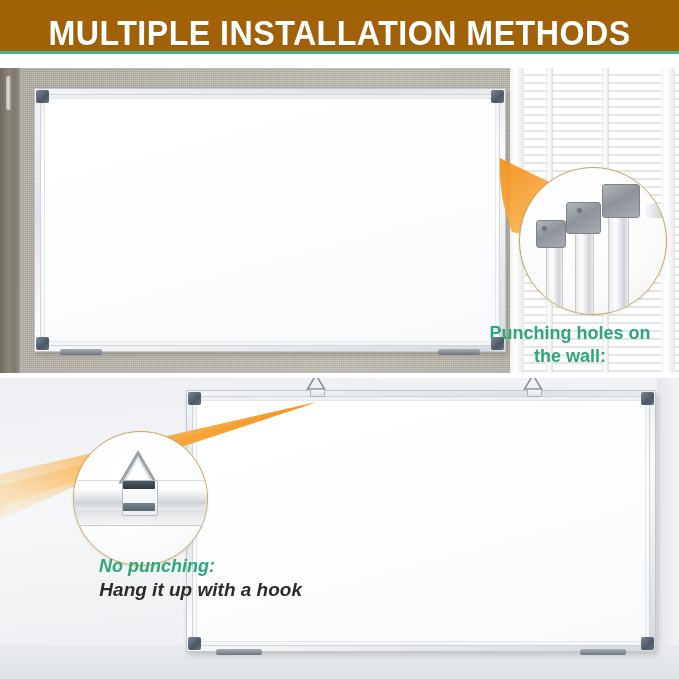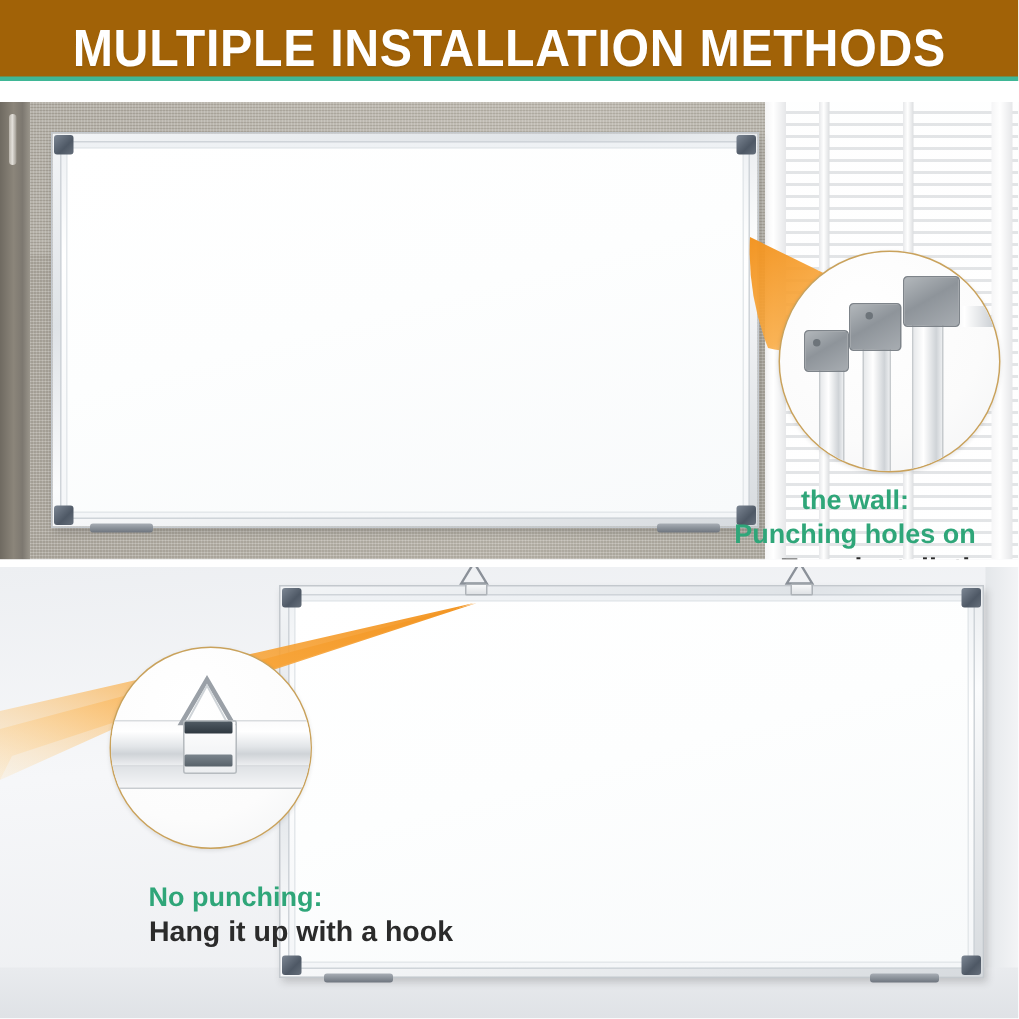--- a/index.html
+++ b/index.html
@@ -360,22 +360,22 @@
 
       <div class="bracket" style="left:16px; top:52px; width:28px; height:26px;"></div>
       <div class="bracket" style="left:46px; top:34px; width:33px; height:30px;"></div>
       <div class="bracket" style="left:82px; top:16px; width:36px; height:32px;"></div>
 
       <div style="position:absolute;left:22px;top:58px;width:5px;height:5px;border-radius:50%;background:#6d747a;"></div>
       <div style="position:absolute;left:57px;top:40px;width:5px;height:5px;border-radius:50%;background:#6d747a;"></div>
     </div>
 
     <div class="p1-callout">
+      <span class="callout-green">Punching holes on</span>
       <span class="callout-green">the wall:</span>
-      <span class="callout-green">Punching holes on</span>
       <span class="callout-dark">Easy installation</span>
 
     </div>
   </div>
 
   <div class="divider"></div>
 
   <div class="panel2">
 
     <div class="p2-wall"></div>
@@ -424,19 +424,19 @@
       <svg style="position:absolute; left:43px; top:18px; width:42px; height:36px;" viewBox="0 0 42 36">
         <path d="M21,3 L38,32 L4,32 Z" fill="none" stroke="#9aa0a7" stroke-width="3"></path>
         <path d="M21,7 L34,31 L8,31 Z" fill="none" stroke="#cfd4d8" stroke-width="1.3"></path>
       </svg>
 
       <div class="mag-clip" style="left:48px; top:48px; width:34px; height:34px;"></div>
       <div class="mag-clip-band" style="left:49px; top:49px; width:32px; height:8px;"></div>
       <div class="mag-clip-band" style="left:49px; top:71px; width:32px; height:8px; background:linear-gradient(180deg,#7a848c,#58626a);"></div>
     </div>
 
-    <div class="p2-callout" style="left:12px; top:208px;">
+    <div class="p2-callout" style="left:12px; top:176px;font-style:italic;">
       <span class="callout-green">No punching:</span>
       <span class="callout-dark">Hang it up with a hook</span>
     </div>
   </div>
 
 </div>
 
 </body></html>

